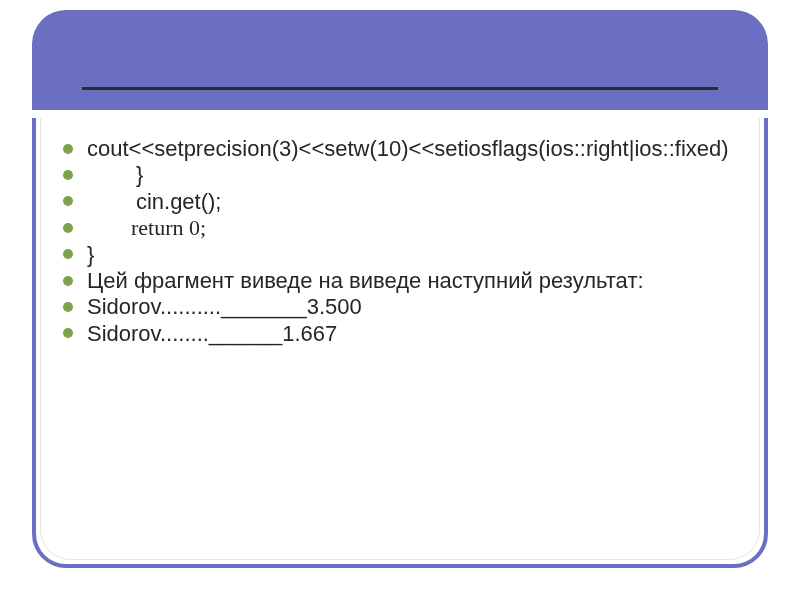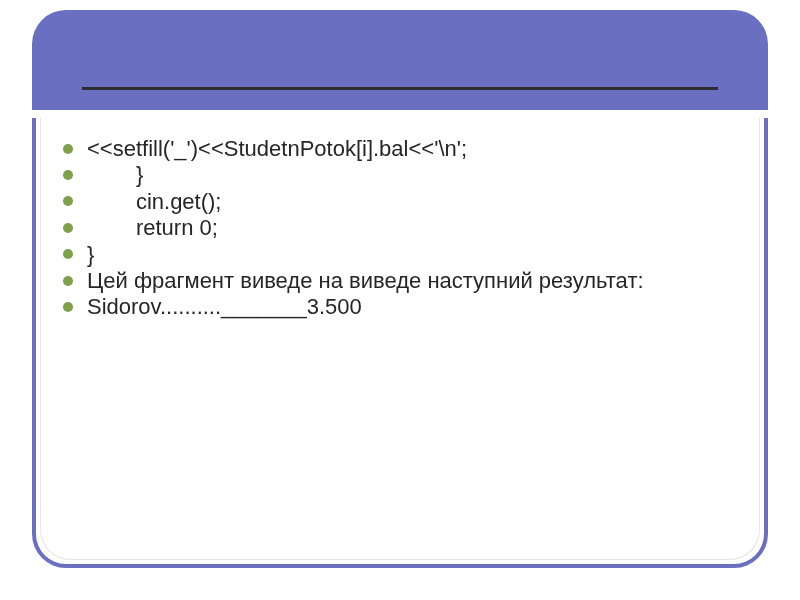--- a/index.html
+++ b/index.html
@@ -87,23 +87,24 @@
 <body>
 
 <div class="slide">
   <div class="header-block">
     <div class="header-rule"></div>
   </div>
 
   <div class="content-frame">
     <div class="content-inner">
       <ul class="list">
-        <li><span>&lt;&lt;setfill('_')&lt;&lt;StudetnPotok[i].bal&lt;&lt;'\n';</span></li>
+        <li><span>cout&lt;&lt;setprecision(3)&lt;&lt;setw(10)&lt;&lt;setiosflags(ios::right|ios::fixed)</span></li>
         <li><span style="white-space: pre;">        }</span></li>
         <li><span style="white-space: pre; text-align: right;">        cin.get();</span></li>
-        <li><span style="white-space: pre;">        return 0;</span></li>
+        <li><span style="white-space: pre; font-family: Liberation Serif, serif;">        return 0;</span></li>
         <li><span>}</span></li>
         <li><span>Цей фрагмент виведе на виведе наступний результат:</span></li>
         <li><span>Sidorov.........._______3.500</span></li>
+        <li><span>Sidorov........______1.667</span></li>
       </ul>
     </div>
   </div>
 </div>
 
 </body></html>

